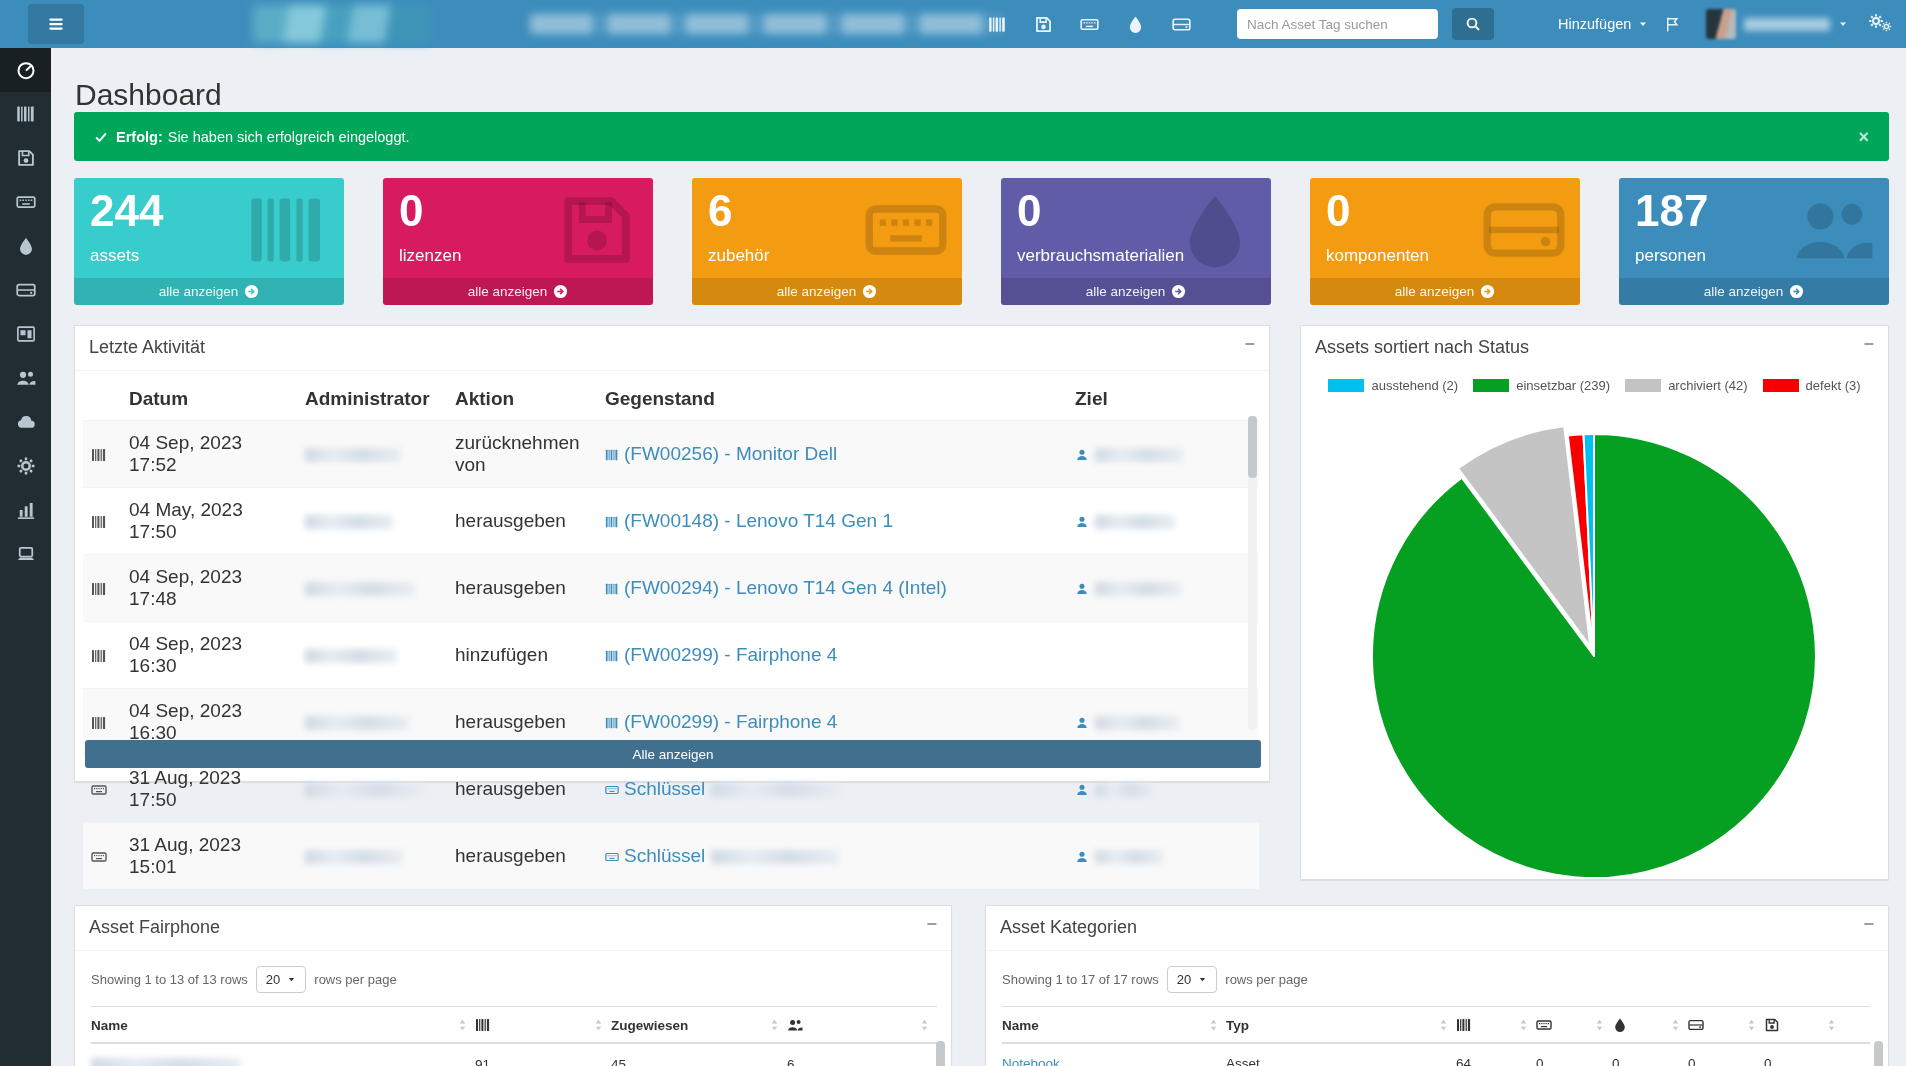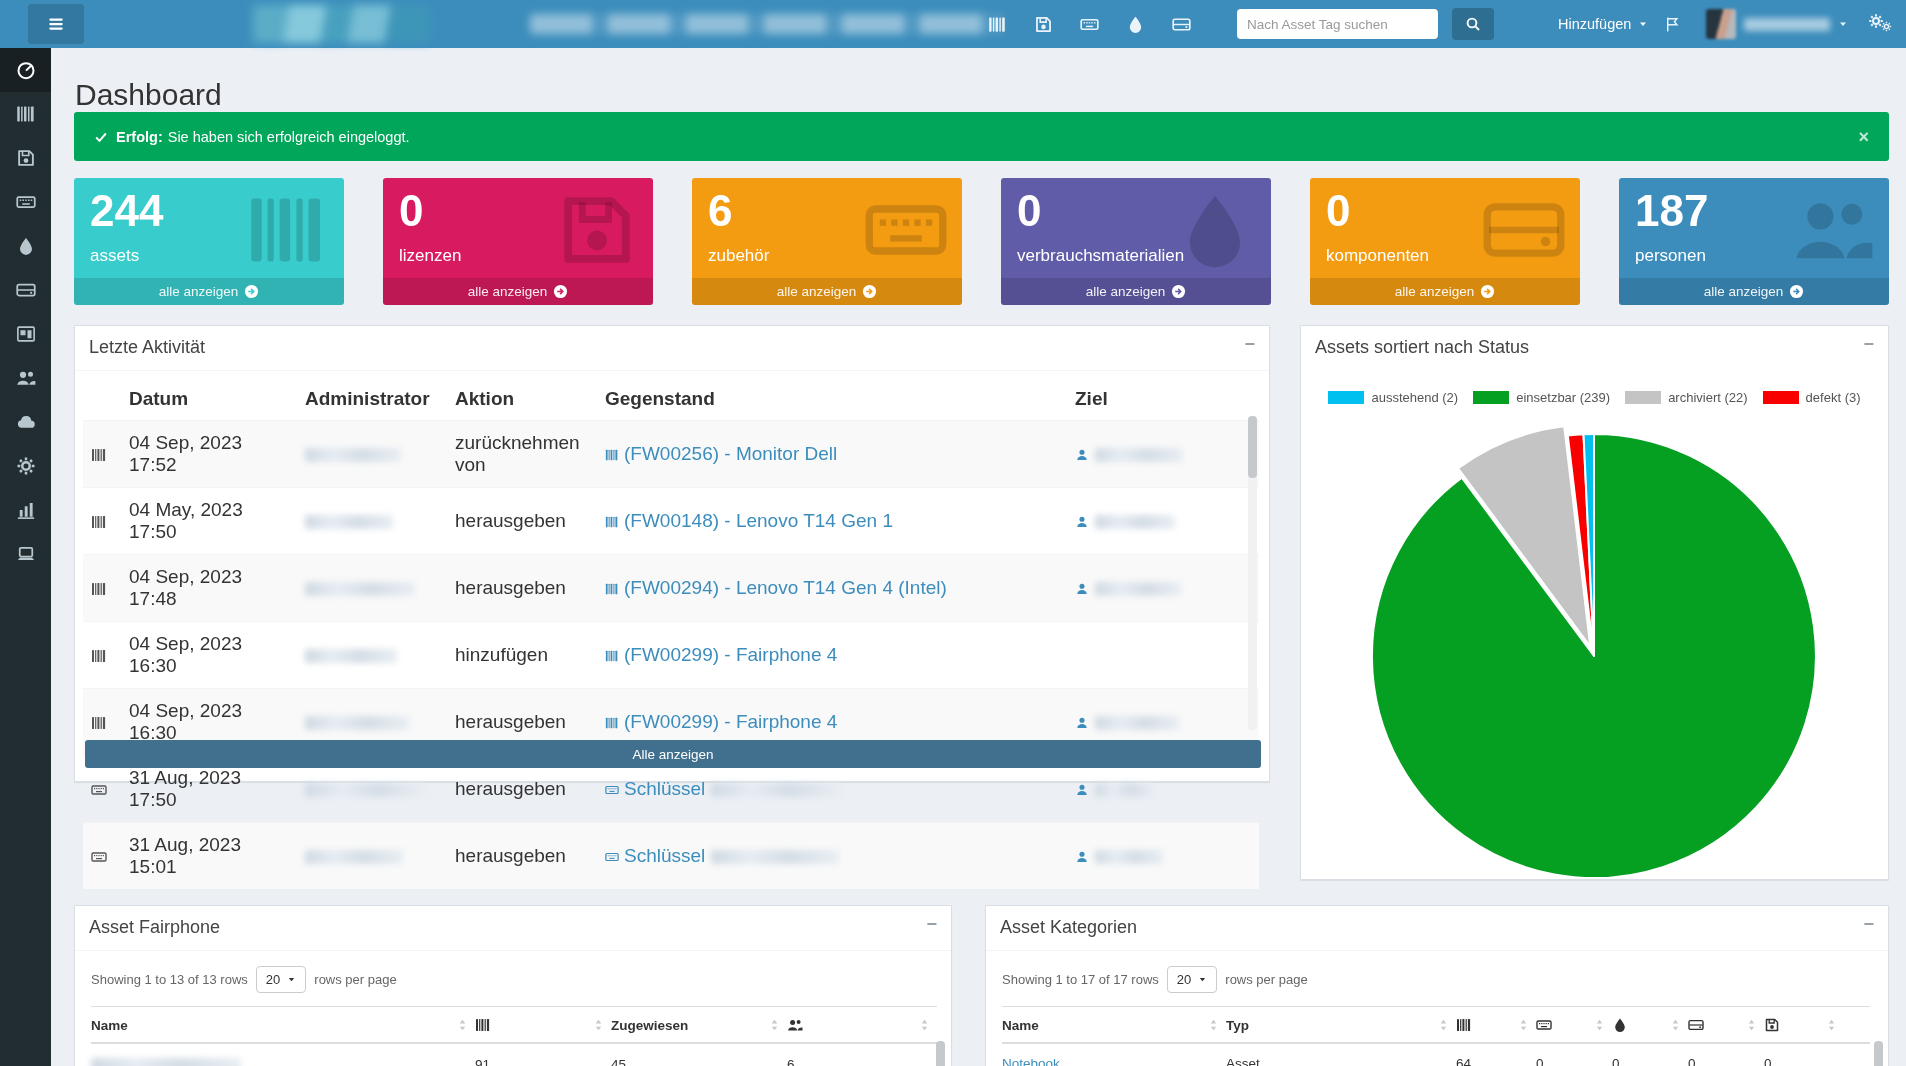--- a/index.html
+++ b/index.html
@@ -74,21 +74,21 @@
   .lnkic{width:14px;height:14px;color:#3c8dbc;margin-right:5px;}
   .tgtic{width:14px;height:14px;color:#3c8dbc;margin-right:6px;}
   .blur{display:inline-block;height:14px;border-radius:2px;vertical-align:middle;filter:blur(3px);
     background:linear-gradient(90deg,#cfd9e2,#e6ecf2 30%,#d4dde5 60%,#e9eef3);}
   .vtrack{position:absolute;width:9px;background:#f1f1f1;border-radius:4px;}
   .vthumb{position:absolute;width:9px;background:#c6c9cc;border-radius:4px;cursor:pointer;}
   .view-all-btn{position:absolute;left:10px;top:414px;width:1176px;height:28px;background:#41708f;border:none;
     border-radius:3px;color:#fff;font-size:13.5px;font-family:"Liberation Sans",sans-serif;cursor:pointer;}
   
   #pie-card{left:1300px;top:325px;width:589px;height:555px;}
-  .legend{position:absolute;left:0;top:64px;width:100%;display:flex;justify-content:center;gap:15px;font-size:13px;color:#555;}
+  .legend{position:absolute;left:0;top:52px;width:100%;display:flex;justify-content:center;gap:15px;font-size:13px;color:#555;}
   .legend .sw{display:inline-block;width:36px;height:13px;margin-right:7px;vertical-align:-2px;}
   #pie-svg{position:absolute;left:0;top:0;width:589px;height:555px;}
   
   #loc-card{left:74px;top:905px;width:878px;height:200px;}
   #cat-card{left:985px;top:905px;width:904px;height:200px;}
   .showline{position:absolute;left:16px;top:60px;font-size:13px;color:#666;display:flex;align-items:center;gap:8px;}
   .pp-btn{border:1px solid #ccc;background:#fff;border-radius:4px;height:27px;padding:0 9px;font-size:13px;color:#333;
     display:inline-flex;align-items:center;gap:7px;cursor:pointer;font-family:"Liberation Sans",sans-serif;}
   .pp-btn .ic{width:9px;height:9px;color:#333;}
   .btable{position:absolute;left:16px;top:100px;border-collapse:collapse;font-size:13.5px;color:#333;table-layout:fixed;}
@@ -564,21 +564,21 @@
   <div class="vthumb" style="right:12px;top:90px;height:62px"></div>
   <button class="view-all-btn">Alle anzeigen</button>
 </div>
 
 <div class="card" id="pie-card">
   <div class="card-title">Assets sortiert nach Status</div>
   <div class="collapse-btn">−</div>
   <div class="legend" id="pie-legend">
       <span><span class="sw" style="background:#00c0ef"></span><span>ausstehend (2)</span></span>
       <span><span class="sw" style="background:#059f22"></span><span>einsetzbar (239)</span></span>
-      <span><span class="sw" style="background:#c4c4c4"></span><span>archiviert (22)</span></span>
+      <span><span class="sw" style="background:#c4c4c4"></span><span>archiviert (42)</span></span>
       <span><span class="sw" style="background:#f80000"></span><span>defekt (3)</span></span>
     </div>
   <svg id="pie-svg">
       <path d="M 293.0 330.0 L 293.0 108.0 A 222 222 0 1 1 160.8 151.6 Z" fill="#059f22" stroke="#fff" stroke-width="2" stroke-linejoin="round"></path>
       <path d="M 289.3 320.7 L 157.1 142.3 A 222 222 0 0 1 263.2 100.3 Z" fill="#c4c4c4" stroke="#fff" stroke-width="2" stroke-linejoin="round"></path>
       <path d="M 293.0 330.0 L 266.8 109.5 A 222 222 0 0 1 282.5 108.2 Z" fill="#f80000" stroke="#fff" stroke-width="2" stroke-linejoin="round"></path>
       <path d="M 293.0 330.0 L 282.5 108.2 A 222 222 0 0 1 293.0 108.0 Z" fill="#00c0ef" stroke="#fff" stroke-width="2" stroke-linejoin="round"></path>
     </svg>
 </div>
 

